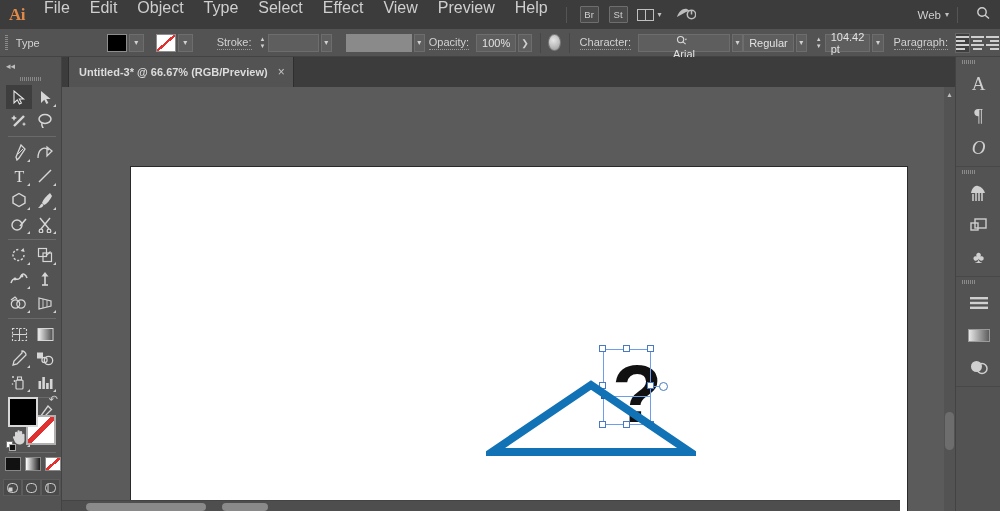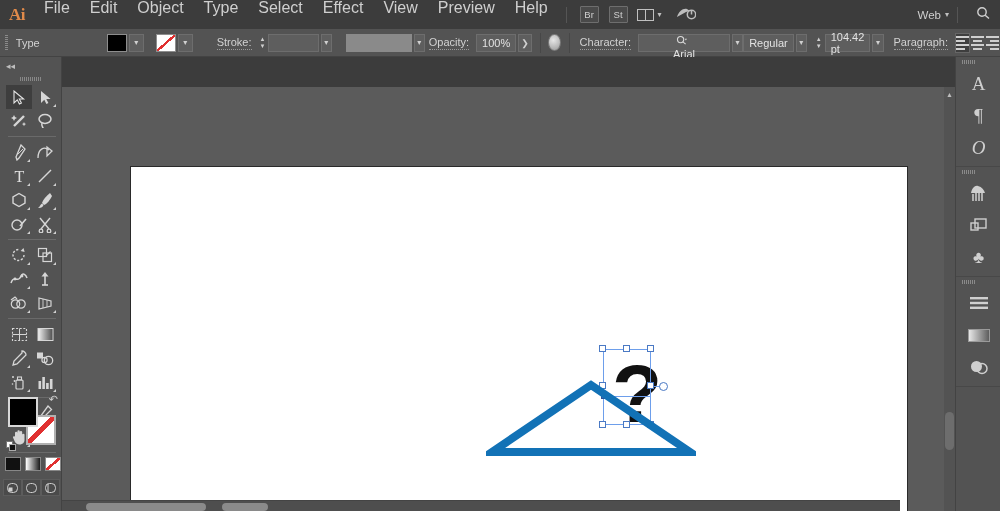--- a/index.html
+++ b/index.html
@@ -394,20 +394,24 @@
     <div class="align-btn r">
         <s></s>
         <s></s>
         <s></s>
         <s></s>
       </div>
   </div>
 
   <div class="tabbar">
     <div class="tab-grip"></div>
+    <div class="doctab">
+      <span class="doctab-title">Untitled-3* @ 66.67% (RGB/Preview)</span>
+      <span class="doctab-close">×</span>
+    </div>
   </div>
 
   <div class="toolpanel">
     <div class="tp-header">
       <span class="tp-collapse">◂◂</span>
     </div>
     <div class="tp-grip"></div>
 
     <div class="tgrid">
 

